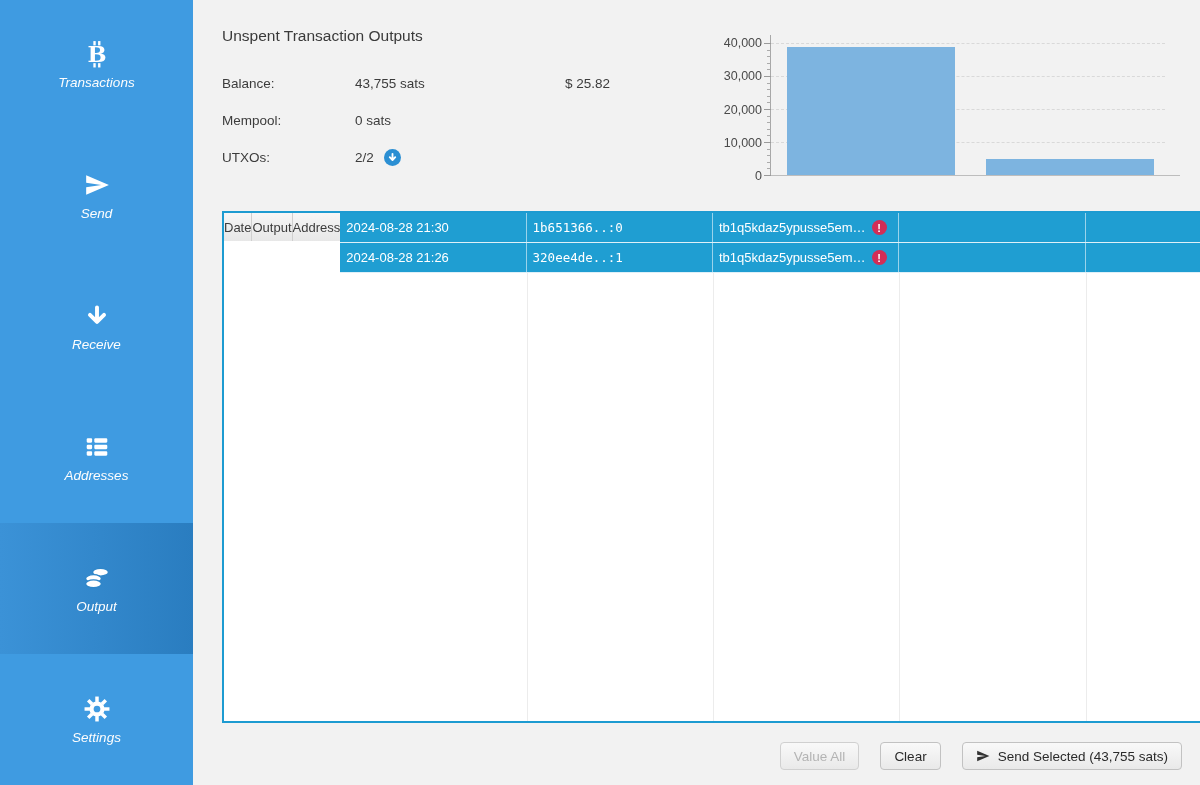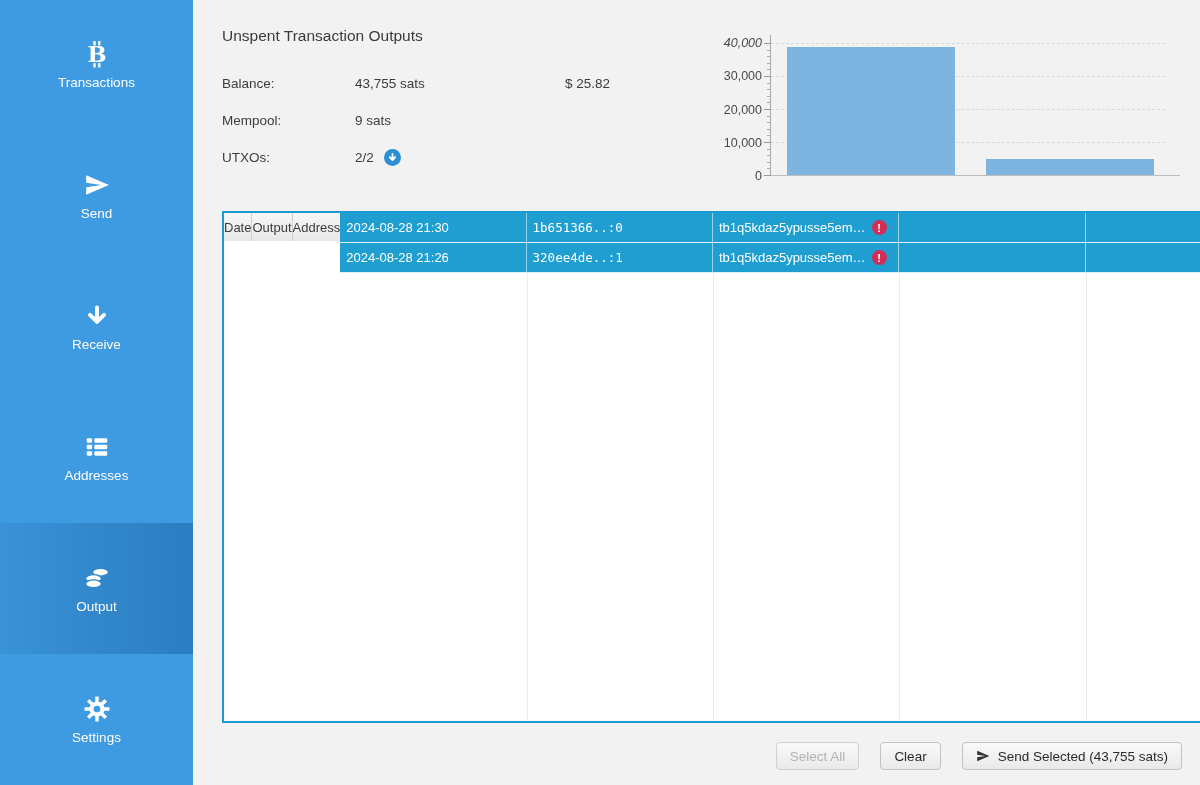--- a/index.html
+++ b/index.html
@@ -6,21 +6,21 @@
   html,body { width:1200px; height:785px; overflow:hidden;
     font-family:"Liberation Sans", sans-serif; background:#f2f2f2; }
   body { position:relative; }
 
   
   .sidebar { position:absolute; left:0; top:0; width:193px; height:785px;
     background:#3f9be1; display:flex; flex-direction:column; z-index:2; }
   .nav-item { flex:1 1 0; display:flex; flex-direction:column; align-items:center;
     justify-content:center; gap:7px; color:#fff; cursor:pointer; }
   .nav-item.selected { background:linear-gradient(to right,#3b92d7,#2a7dc0); }
-  .nav-label { font-size:13.5px; color:#fdfdfd; }
+  .nav-label { font-size:13.5px; color:#fdfdfd;font-style:italic; }
   .nav-icon { width:28px; height:28px; display:flex; align-items:center; justify-content:center; position:relative; }
 
   
   .page-title { position:absolute; left:222px; top:27px; font-size:15.5px; color:#3a3a3a; }
   .summary { position:absolute; left:222px; top:75px; display:flex; flex-direction:column; gap:20px; }
   .summary-row { display:grid; grid-template-columns:133px 210px auto; align-items:center; height:17px; }
   .summary-row .lbl, .summary-row .val, .summary-row .fiat { font-size:13.5px; color:#3c3c3c; }
   .utxo-count-cell { display:flex; align-items:center; gap:10px; }
   .circle-down { width:17px; height:17px; border-radius:50%; background:#2b8fd3;
     display:flex; align-items:center; justify-content:center; }
@@ -156,21 +156,21 @@
 <div class="page-title">Unspent Transaction Outputs</div>
 
 <div class="summary">
   <div class="summary-row">
     <span class="lbl">Balance:</span>
     <span class="val">43,755 sats</span>
     <span class="fiat">$ 25.82</span>
   </div>
   <div class="summary-row">
     <span class="lbl">Mempool:</span>
-    <span class="val">9 sats</span>
+    <span class="val">0 sats</span>
     <span></span>
   </div>
   <div class="summary-row">
     <span class="lbl">UTXOs:</span>
     <span class="val utxo-count-cell">
       <span>2/2</span>
       <span class="circle-down">
         <svg width="11" height="11" viewBox="0 0 12 12">
           <path d="M6 2 V8.2 M3 5.6 L6 8.8 L9 5.6" stroke="#fff" stroke-width="2" fill="none" stroke-linecap="round" stroke-linejoin="round"></path>
         </svg>
@@ -178,21 +178,21 @@
     </span>
     <span></span>
   </div>
 </div>
 
 <div class="ylabels" id="chart-ylabels">
     <div class="ytick-label" style="top: 100%;">0</div>
     <div class="ytick-label" style="top: 75%;">10,000</div>
     <div class="ytick-label" style="top: 50%;">20,000</div>
     <div class="ytick-label" style="top: 25%;">30,000</div>
-    <div class="ytick-label" style="top: 0%; font-style: italic;">40,000</div>
+    <div class="ytick-label" style="top: 0%;">40,000</div>
   </div>
 <div class="chart-plot" id="chart-plot">
     <div class="tick major" style="top: 100%;"></div>
     <div class="gridline" style="top: 75%;"></div>
     <div class="tick major" style="top: 75%;"></div>
     <div class="gridline" style="top: 50%;"></div>
     <div class="tick major" style="top: 50%;"></div>
     <div class="gridline" style="top: 25%;"></div>
     <div class="tick major" style="top: 25%;"></div>
     <div class="gridline" style="top: 0%;"></div>
@@ -251,21 +251,21 @@
           <span class="warn-badge">!</span>
         </span>
       </div>
       <div class="t-cell"></div>
       <div class="t-cell value">4,900</div>
     </div>
   </div>
 </div>
 
 <div class="footer">
-  <button class="btn disabled">Select All</button>
+  <button class="btn disabled">Value All</button>
   <button class="btn">Clear</button>
   <button class="btn">
     <span>
       <svg width="14" height="14" viewBox="0 0 24 24" style="display:block">
         <path d="M2 21 L23 12 L2 3 L2 10 L16 12 L2 14 Z" fill="#333"></path>
       </svg>
     </span>
     <span>Send Selected (43,755 sats)</span>
   </button>
 </div>

